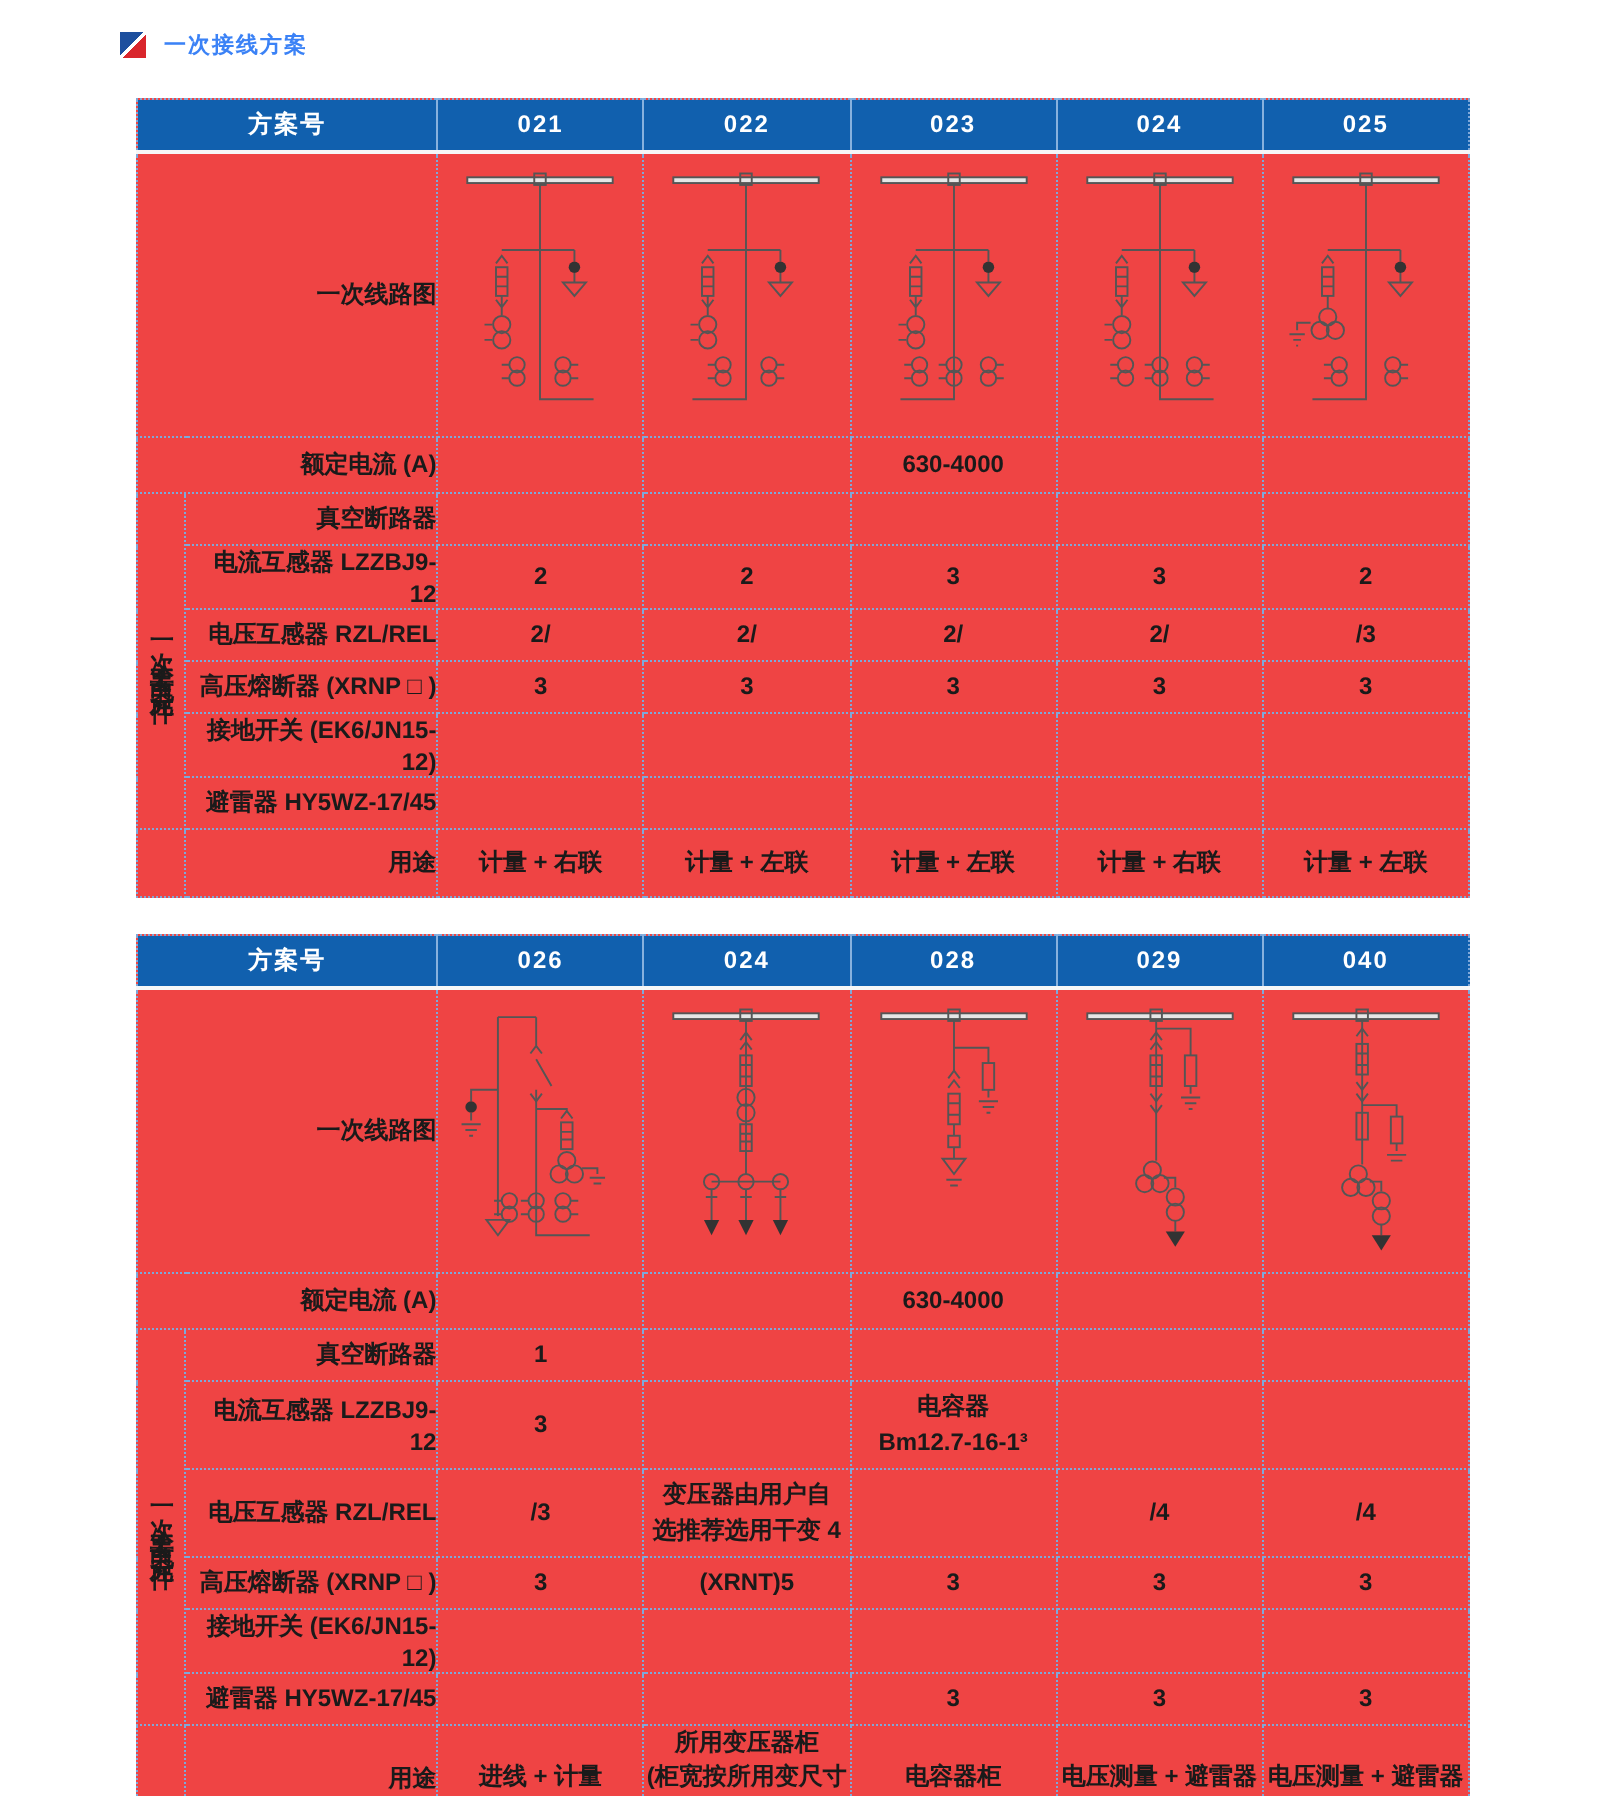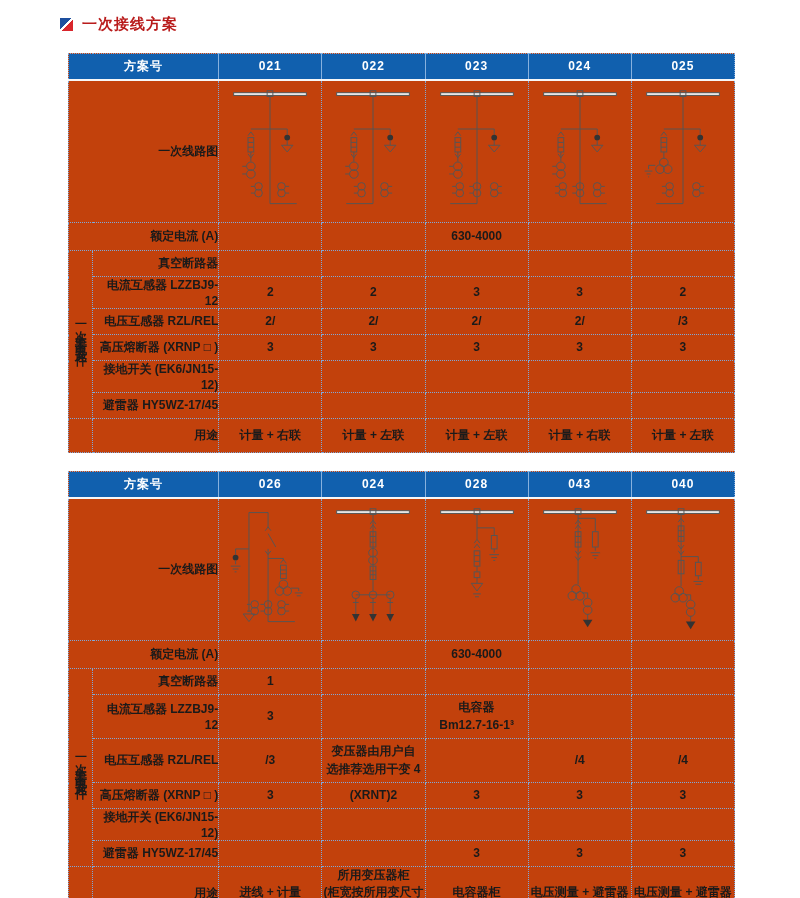--- a/index.html
+++ b/index.html
@@ -6,26 +6,26 @@
   body {
     width: 800px; height: 898px; background: #ffffff;
     font-family: "Liberation Sans", "DejaVu Sans", sans-serif;
     color: #1a1a1a;
   }
   .title-bar { display: flex; align-items: center; gap: 9px; padding: 15px 0 0 60px; }
   .title-marker {
     width: 13px; height: 13px;
     background: linear-gradient(135deg, #1d4f9e 45%, #ffffff 45%, #ffffff 55%, #d9262c 55%);
   }
-  .title-text { font-size: 15px; font-weight: bold; color: #b91c1c; letter-spacing: 1px; }
+  .title-text { font-size: 11px; font-weight: bold; color: #3b82f6; letter-spacing: 1px; }
 
   table.scheme {
     border-collapse: collapse; table-layout: fixed;
     width: 667px; margin: 18px 0 0 68px;
-    background: #c2410c; border: 1px dotted #7fa8d9;
+    background: #ef4444; border: 1px dotted #7fa8d9;
   }
   table.scheme:first-of-type { margin-top: 19px; }
   col.c-strip { width: 24px; } col.c-label { width: 126px; } col.c-data { width: 103px; }
   th {
     background: #1160ae; color: #ffffff; font-size: 12px; font-weight: bold;
     height: 26px; text-align: center; border-left: 1px solid #87b1de;
     border-bottom: 2px solid #f7f7f7; letter-spacing: 1px;
   }
   th:first-child { border-left: none; }
   td { border: 1px dotted #7fa8d9; font-size: 12px; font-weight: bold; }
@@ -288,21 +288,21 @@
       <col class="c-data">
       <col class="c-data">
       <col class="c-data">
     </colgroup>
   <tbody>
       <tr class="r-head">
     <th colspan="2">方案号</th>
     <th>026</th>
     <th>024</th>
     <th>028</th>
-    <th>043</th>
+    <th>029</th>
     <th>040</th>
   </tr>
   <tr class="r-diag">
     <td class="lab" colspan="2">一次线路图</td>
     <td class="diag">
       <svg viewBox="0 0 100 138" width="96" height="132">
         <path d="M28 10 H48"></path>
             <path d="M28 10 V114"></path>
             <path d="M22 116 H34 L28 124 Z"></path>
         <path d="M28 48 H14 V54"></path>
@@ -448,21 +448,21 @@
     <td class="v">/3</td>
     <td class="v">变压器由用户自
 选推荐选用干变 4</td>
     <td class="v"></td>
     <td class="v">/4</td>
     <td class="v">/4</td>
   </tr>
   <tr class="r-comp">
     <td class="lab">高压熔断器 (XRNP □ )</td>
     <td class="v">3</td>
-    <td class="v">(XRNT)2</td>
+    <td class="v">(XRNT)5</td>
     <td class="v">3</td>
     <td class="v">3</td>
     <td class="v">3</td>
   </tr>
   <tr class="r-comp">
     <td class="lab">接地开关 (EK6/JN15-12)</td>
     <td class="v"></td>
     <td class="v"></td>
     <td class="v"></td>
     <td class="v"></td>

